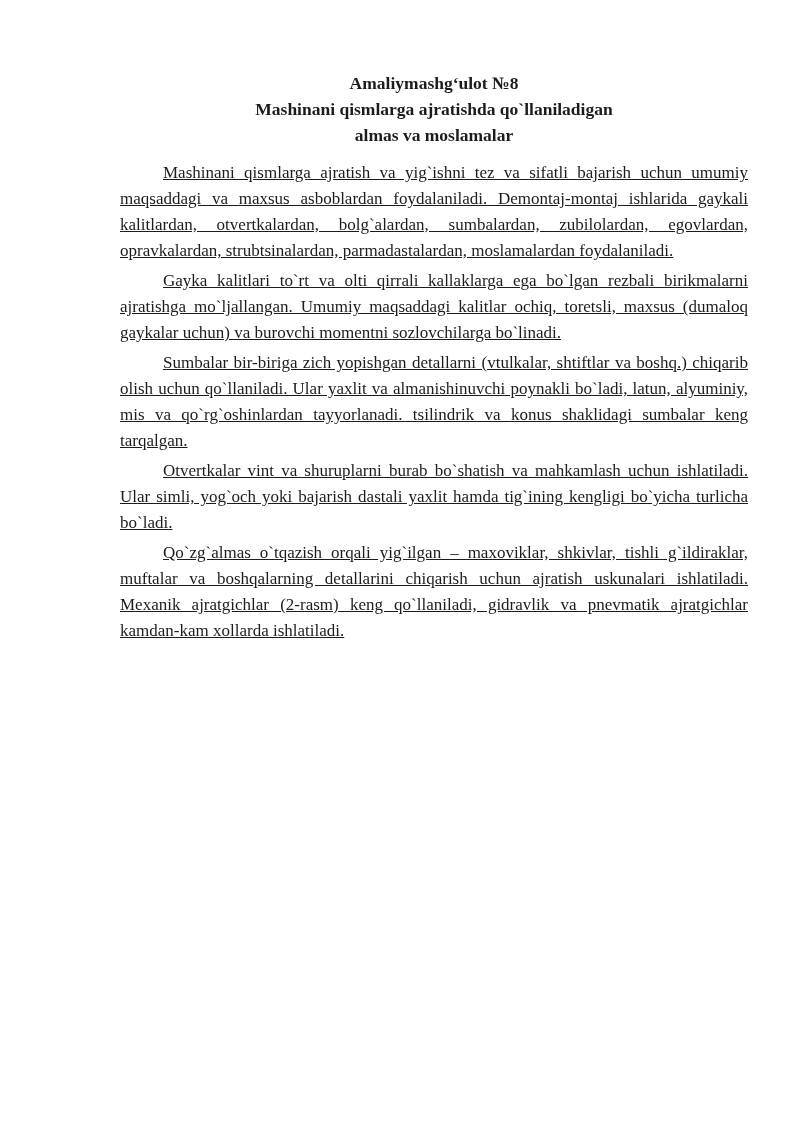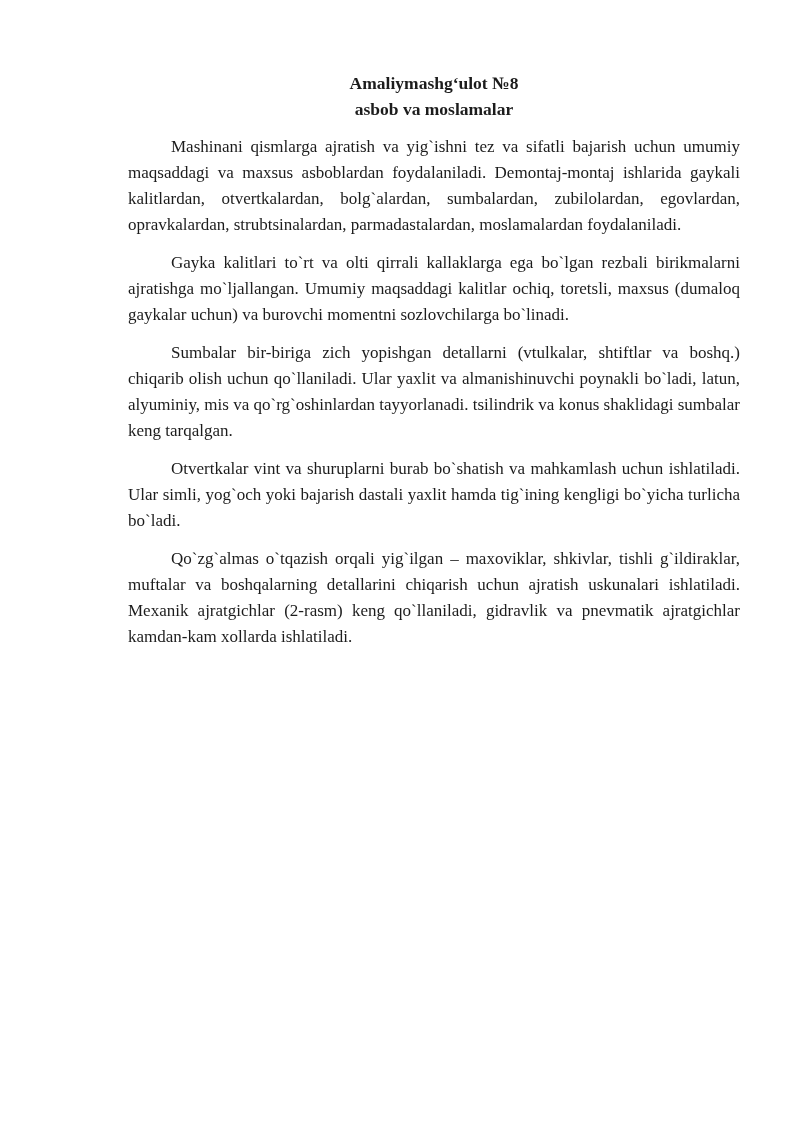--- a/index.html
+++ b/index.html
@@ -43,38 +43,40 @@
     text-align: justify;
     text-justify: inter-word;
   }
   .purpose .label {
     font-weight: bold;
   }
   .subtitle-block {
     margin: 0 0 12px 0;
   }
   .body-paragraph {
-    margin: 12px;
+    margin: 4px;
     text-align: justify;
     text-justify: inter-word;
     text-indent: 43px;
+    text-decoration: underline;
   }
 </style>
 </head>
 <body>
 
 <div class="page">
   <div class="content">
 
     <p class="heading-line">Amaliymashg‘ulot №8</p>
 
 
 
     <div class="subtitle-block">
-      <p class="heading-line">asbob va moslamalar</p>
+      <p class="heading-line">Mashinani qismlarga ajratishda qo`llaniladigan</p>
+      <p class="heading-line">almas va moslamalar</p>
     </div>
 
     <p class="body-paragraph">Mashinani qismlarga ajratish va yig`ishni tez va sifatli bajarish uchun umumiy maqsaddagi va maxsus asboblardan foydalaniladi. Demontaj-montaj ishlarida gaykali kalitlardan, otvertkalardan, bolg`alardan, sumbalardan, zubilolardan, egovlardan, opravkalardan, strubtsinalardan, parmadastalardan, moslamalardan foydalaniladi.</p>
     <p class="body-paragraph">Gayka kalitlari to`rt va olti qirrali kallaklarga ega bo`lgan rezbali birikmalarni ajratishga mo`ljallangan. Umumiy maqsaddagi kalitlar ochiq, toretsli, maxsus (dumaloq gaykalar uchun) va burovchi momentni sozlovchilarga bo`linadi.</p>
     <p class="body-paragraph">Sumbalar bir-biriga zich yopishgan detallarni (vtulkalar, shtiftlar va boshq.) chiqarib olish uchun qo`llaniladi. Ular yaxlit va almanishinuvchi poynakli bo`ladi, latun, alyuminiy, mis va qo`rg`oshinlardan tayyorlanadi. tsilindrik va konus shaklidagi sumbalar keng tarqalgan.</p>
     <p class="body-paragraph">Otvertkalar vint va shuruplarni burab bo`shatish va mahkamlash uchun ishlatiladi. Ular simli, yog`och yoki bajarish dastali yaxlit hamda tig`ining kengligi bo`yicha turlicha bo`ladi.</p>
     <p class="body-paragraph">Qo`zg`almas o`tqazish orqali yig`ilgan – maxoviklar, shkivlar, tishli g`ildiraklar, muftalar va boshqalarning detallarini chiqarish uchun ajratish uskunalari ishlatiladi. Mexanik ajratgichlar (2-rasm) keng qo`llaniladi, gidravlik va pnevmatik ajratgichlar kamdan-kam xollarda ishlatiladi.</p>
 
   </div>
 </div>

